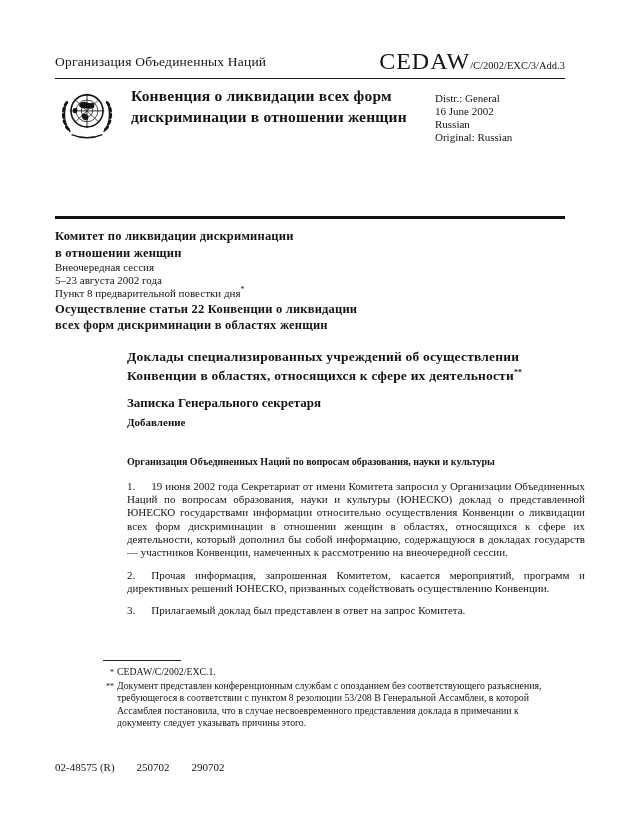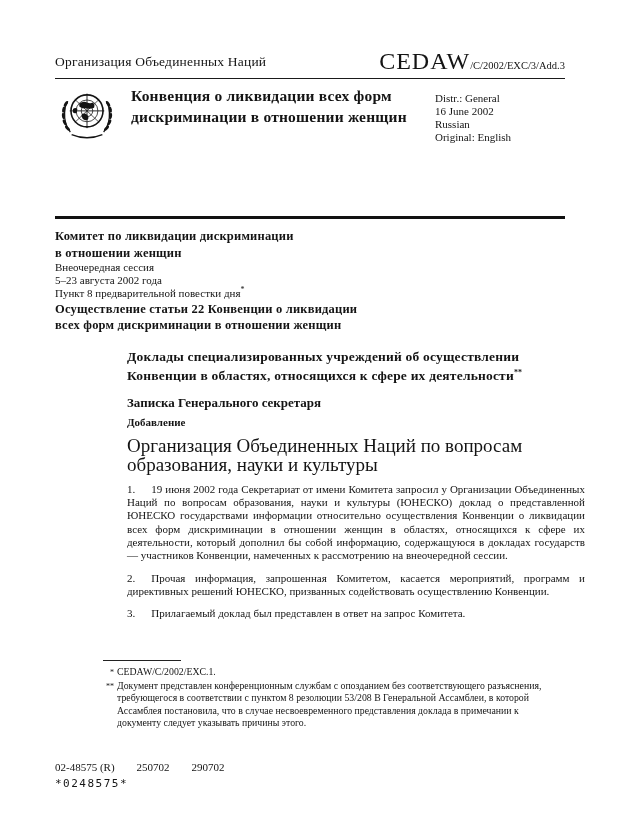--- a/index.html
+++ b/index.html
@@ -43,21 +43,21 @@
   .committee { margin-top:9px; }
   .c-bold { font-size:12.5px; font-weight:bold; line-height:16.5px; letter-spacing:0.2px; }
   .c-reg  { font-size:11px; line-height:13.2px; }
   .fn-mark { font-size:8px; vertical-align:super; line-height:0; }
 
   
   .main { margin-left:72px; margin-top:13px; width:458px; }
   .main-title { font-size:13.5px; font-weight:bold; line-height:19.5px; letter-spacing:0.2px; }
   .subtitle { font-size:13px; font-weight:bold; margin-top:9px; }
   .addendum { font-size:11px; font-weight:bold; margin-top:5px; }
-  .org-title { font-size:19px; font-weight:normal; line-height:19px; margin-top:8px; width:430px; }
+  .org-title { font-size:10px; font-weight:bold; line-height:19px; margin-top:24px; width:430px; }
   .para { font-size:11px; line-height:13.35px; text-align:justify; margin-top:9px; }
   .pnum { padding-right:16px; }
 
   
   .footnotes { position:absolute; left:103px; top:660px; width:440px; }
   .fn-sep { width:78px; border-top:1px solid #222; margin-bottom:5px; }
   .fn { display:flex; font-size:9.8px; line-height:12.6px; }
   .fn .mark { width:14px; flex:0 0 auto; text-align:right; padding-right:3px; font-size:8px; padding-top:1px; }
   .fn .txt { flex:1; }
 
@@ -112,34 +112,34 @@
         <ellipse cx="85" cy="55" rx="5" ry="2.2" fill="#141414" transform="rotate(115 85 55)"></ellipse>
         <ellipse cx="80.5" cy="64" rx="5" ry="2.2" fill="#141414" transform="rotate(135 80.5 64)"></ellipse>
         <path class="ln" d="M26 74 Q50 84 74 74" stroke-width="2"></path>
       </svg>
     </div>
     <div class="conv-title">Конвенция о ликвидации всех форм дискриминации в отношении женщин</div>
     <div class="distr-block">
       <div>Distr.: General</div>
       <div>16 June 2002</div>
       <div>Russian</div>
-      <div>Original: English</div>
+      <div>Original: Russian</div>
     </div>
   </div>
 
   <div class="rule-thick"></div>
 
   <div class="committee">
     <div class="c-bold">Комитет по ликвидации дискриминации</div>
     <div class="c-bold">в отношении женщин</div>
     <div class="c-reg">Внеочередная сессия</div>
     <div class="c-reg">5–23 августа 2002 года</div>
     <div class="c-reg"><span>Пункт 8 предварительной повестки дня</span><span class="fn-mark">*</span></div>
     <div class="c-bold">Осуществление статьи 22 Конвенции о ликвидации</div>
-    <div class="c-bold">всех форм дискриминации в отношении женщин</div>
+    <div class="c-bold">всех форм дискриминации в областях женщин</div>
   </div>
 
   <div class="main">
     <div class="main-title"><span>Доклады специализированных учреждений об осуществлении Конвенции в областях, относящихся к сфере их деятельности</span><span class="fn-mark">**</span></div>
     <div class="subtitle">Записка Генерального секретаря</div>
     <div class="addendum">Добавление</div>
     <div class="org-title">Организация Объединенных Наций по вопросам образования, науки и культуры</div>
 
     <div class="para"><span class="pnum">1.</span><span>19 июня 2002 года Секретариат от имени Комитета запросил у Организации Объединенных Наций по вопросам образования, науки и культуры (ЮНЕСКО) доклад о представленной ЮНЕСКО государствами информации относительно осуществления Конвенции о ликвидации всех форм дискриминации в отношении женщин в областях, относящихся к сфере их деятельности, который дополнил бы собой информацию, содержащуюся в докладах государств — участников Конвенции, намеченных к рассмотрению на внеочередной сессии.</span></div>
     <div class="para"><span class="pnum">2.</span><span>Прочая информация, запрошенная Комитетом, касается мероприятий, программ и директивных решений ЮНЕСКО, призванных содействовать осуществлению Конвенции.</span></div>
@@ -155,16 +155,15 @@
     <div class="fn">
       <span class="mark">**</span>
       <span class="txt">Документ представлен конференционным службам с опозданием без соответствующего разъяснения, требующегося в соответствии с пунктом 8 резолюции 53/208 В Генеральной Ассамблеи, в которой Ассамблея постановила, что в случае несвоевременного представления доклада в примечании к документу следует указывать причины этого.</span>
     </div>
   </div>
 
   <div class="footer">
     <div class="doc-num">
       <span>02-48575 (R)</span><span class="gap"></span><span>250702</span><span class="gap"></span><span>290702</span>
     </div>
-    <div class="barcode">*0248575*</div>
   </div>
 
 </div>
 
 </body></html>

